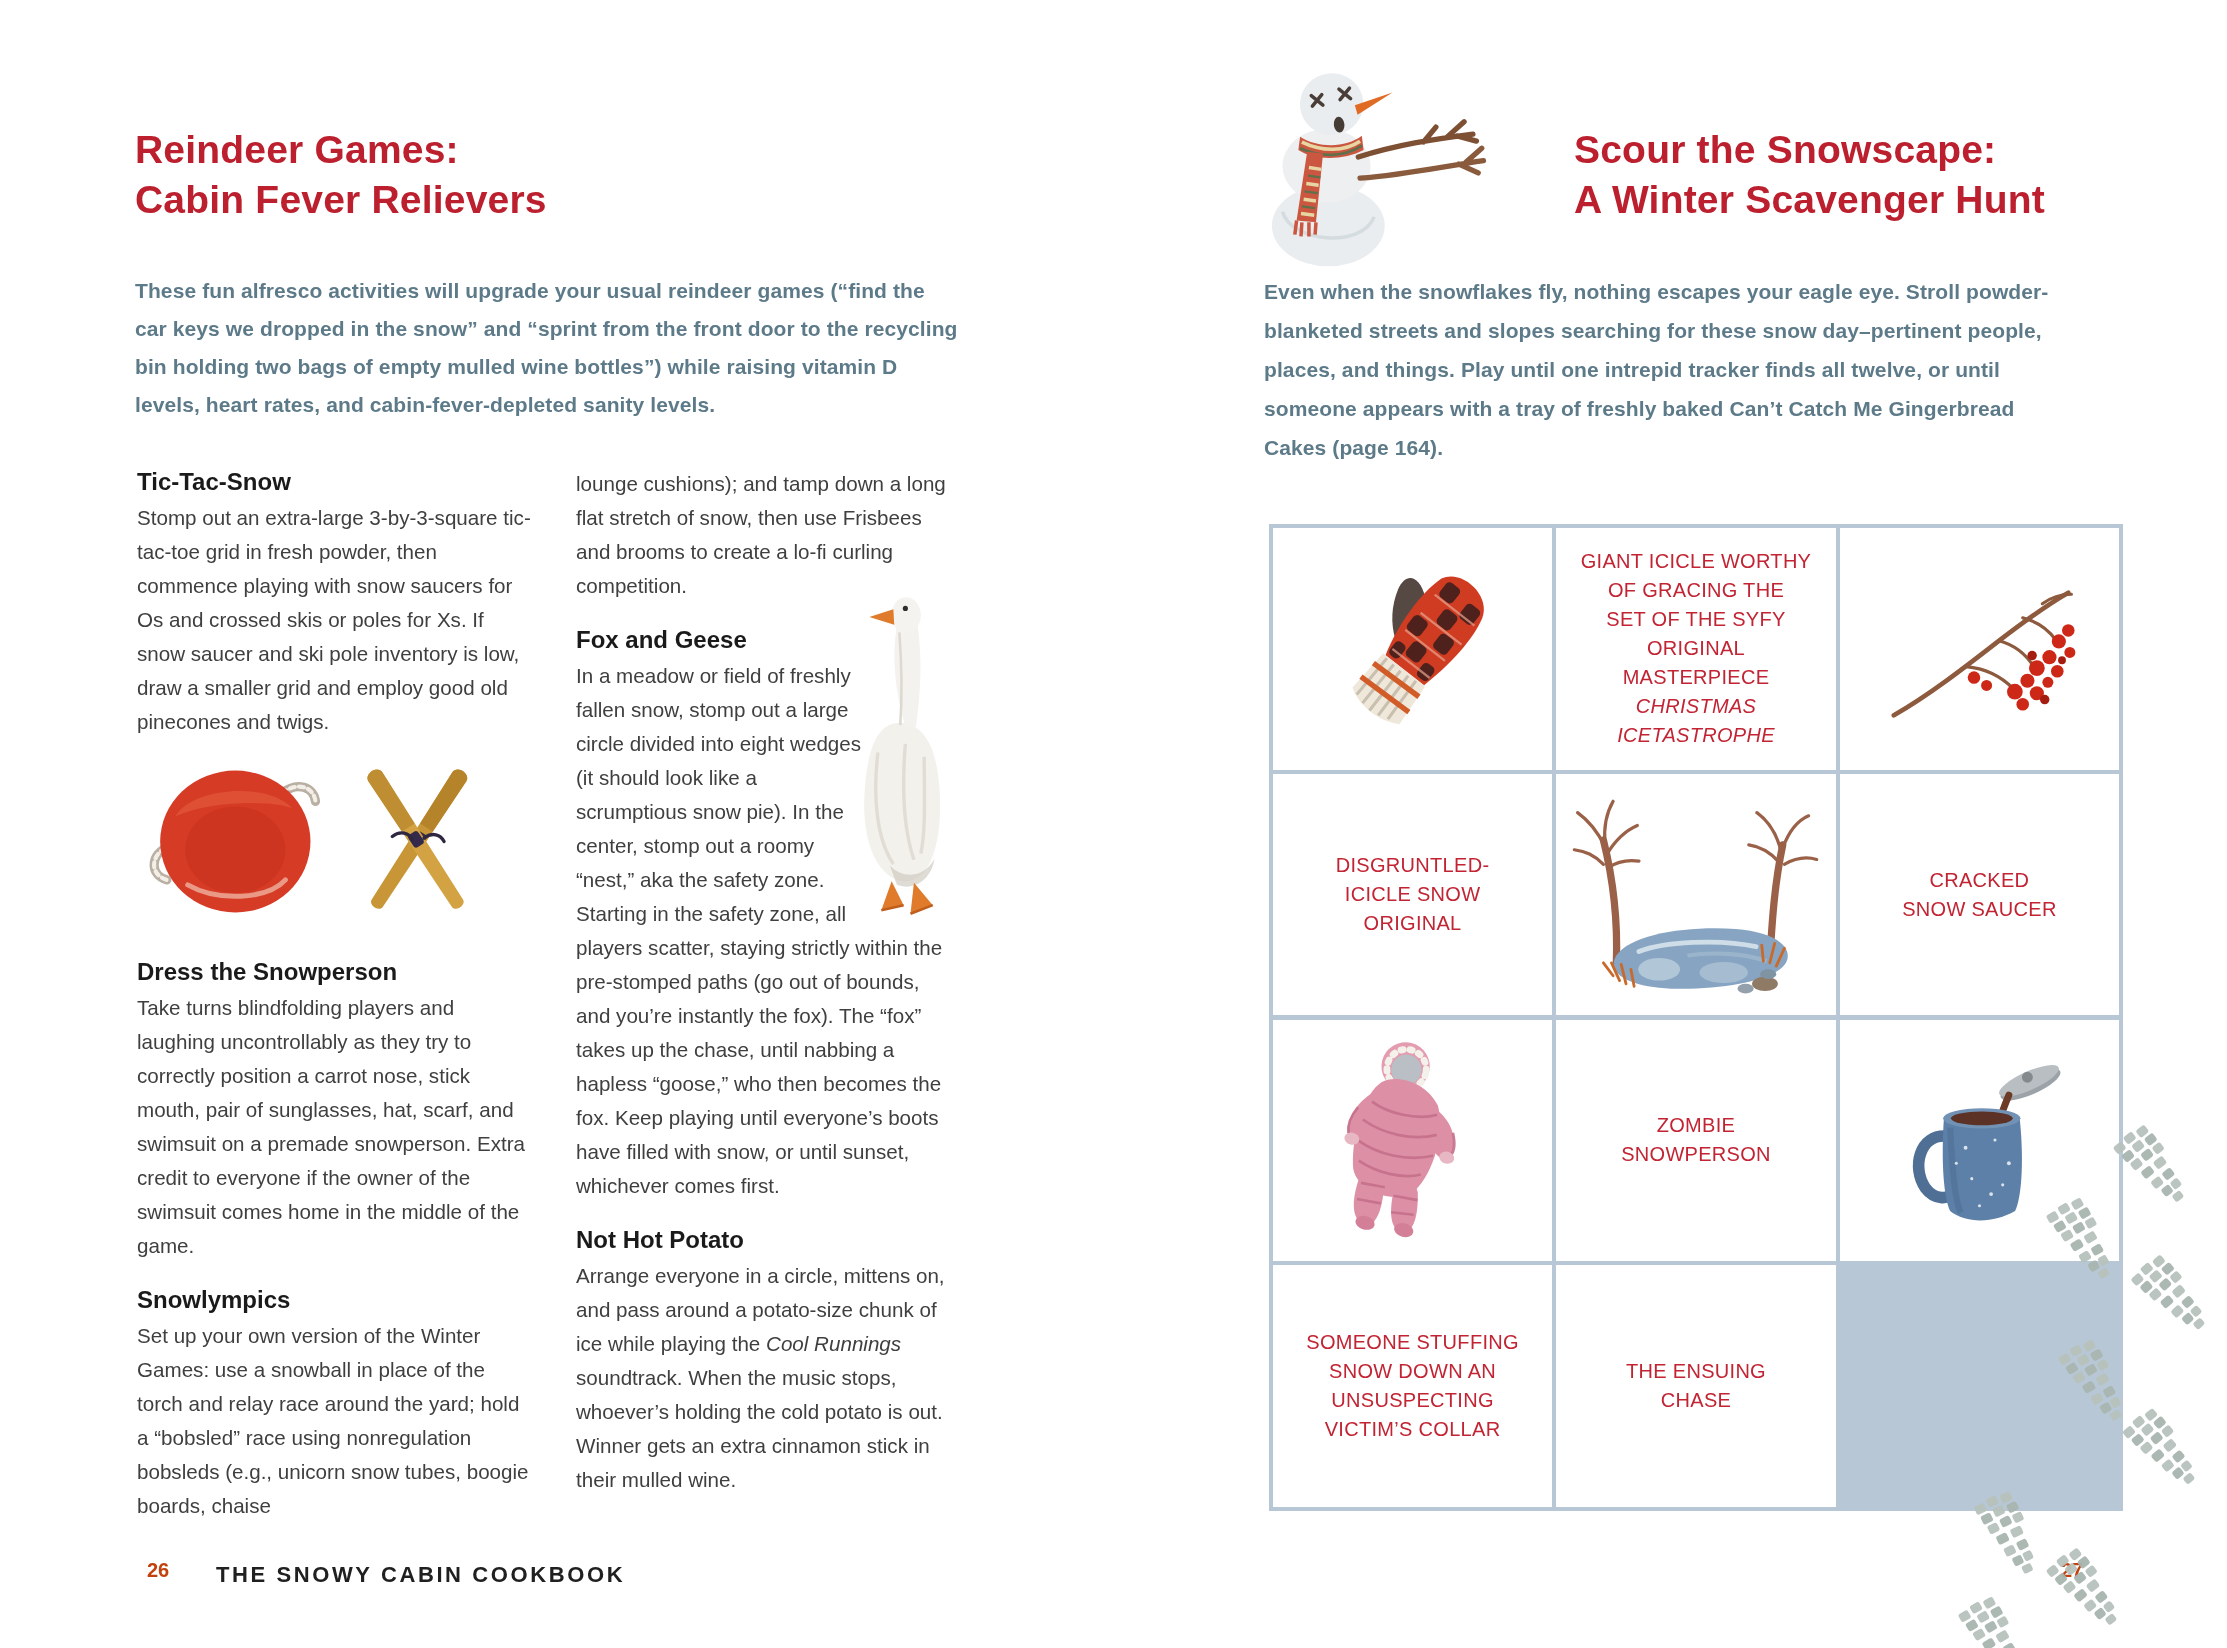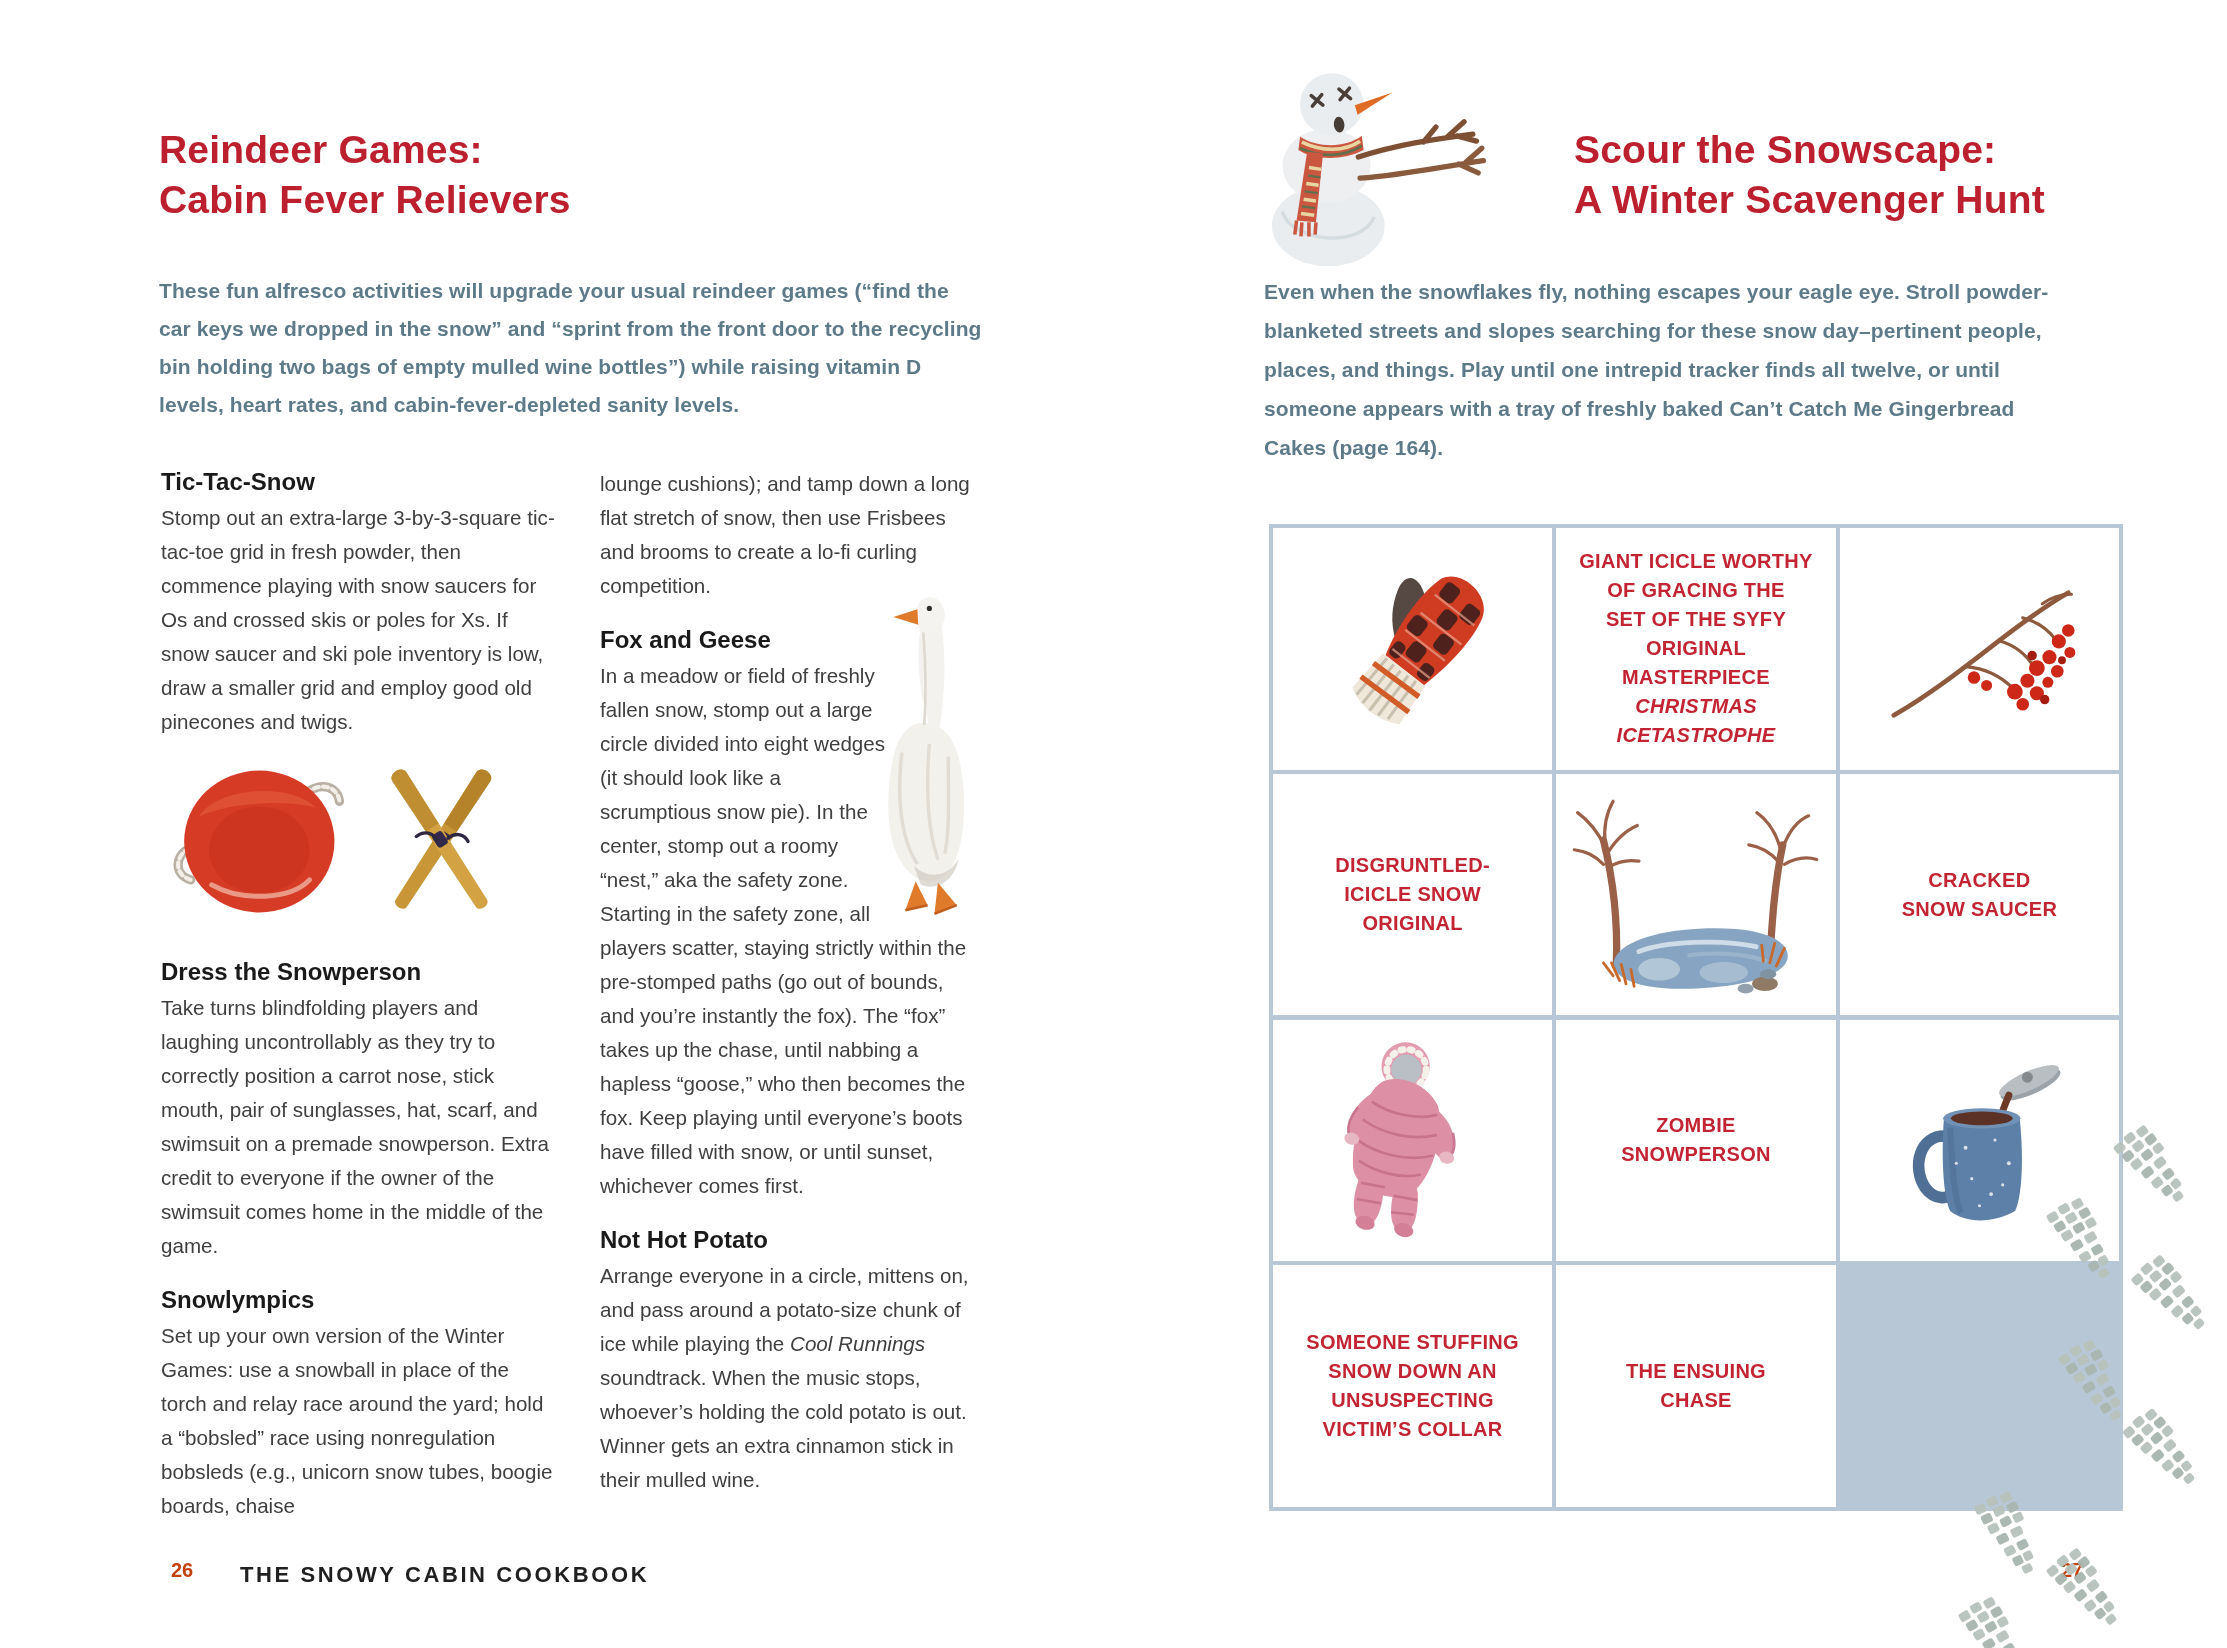--- a/index.html
+++ b/index.html
@@ -3,21 +3,21 @@
 <meta charset="utf-8">
 <style>
   * { margin:0; padding:0; box-sizing:border-box; }
   html,body { background:#ffffff; }
   body {
     width:2227px; height:1648px; position:relative; overflow:hidden;
     font-family:"Liberation Sans", sans-serif;
     -webkit-font-smoothing:antialiased;
   }
   .page { position:absolute; top:0; width:1114px; height:1648px; }
-  #left-page { left:0;margin-left:24px; }
+  #left-page { left:0; }
   #right-page { left:1114px; }
 
   .title {
     position:absolute; font-weight:bold; font-size:39px; line-height:50px;
     color:#bc1f2d; letter-spacing:0.2px; white-space:pre-line;
   }
   .intro {
     position:absolute; font-weight:bold; font-size:21px; line-height:38px;
     color:#5d7a89; white-space:pre-line; letter-spacing:0.1px;
   }
@@ -33,21 +33,21 @@
   #goose-art   { left:852px; top:581px; }
   #snowman-art { left:142px; top:53px; }
 
   .grid {
     position:absolute; left:155px; top:524px; width:854px; height:987px;
     background:#b8c7d5; border:4.3px solid #b8c7d5;
     display:grid; grid-template-columns:1fr 1fr 1fr; grid-template-rows:1fr 1fr 1fr 1fr; gap:4.3px;
   }
   .cell { background:#ffffff; display:flex; align-items:center; justify-content:center; }
   .cell-text {
-    font-weight:bold; font-size:20px; line-height:29px; color:#c22433;
+    font-weight:normal; font-size:20px; line-height:29px; color:#c22433;
     text-align:center; letter-spacing:0.3px; padding:0 15.4px;
   }
   .footer-num  { position:absolute; top:1559px; font-weight:bold; font-size:20px; color:#c2410c; }
   #left-footer-num  { left:147px; }
   #right-footer-num { left:947px; }
   .footer-book {
     position:absolute; top:1562px; left:216px; font-weight:bold; font-size:22px;
     letter-spacing:2.6px; color:#202020;
   }
   .fp { position:absolute; width:50px; height:86px; }

